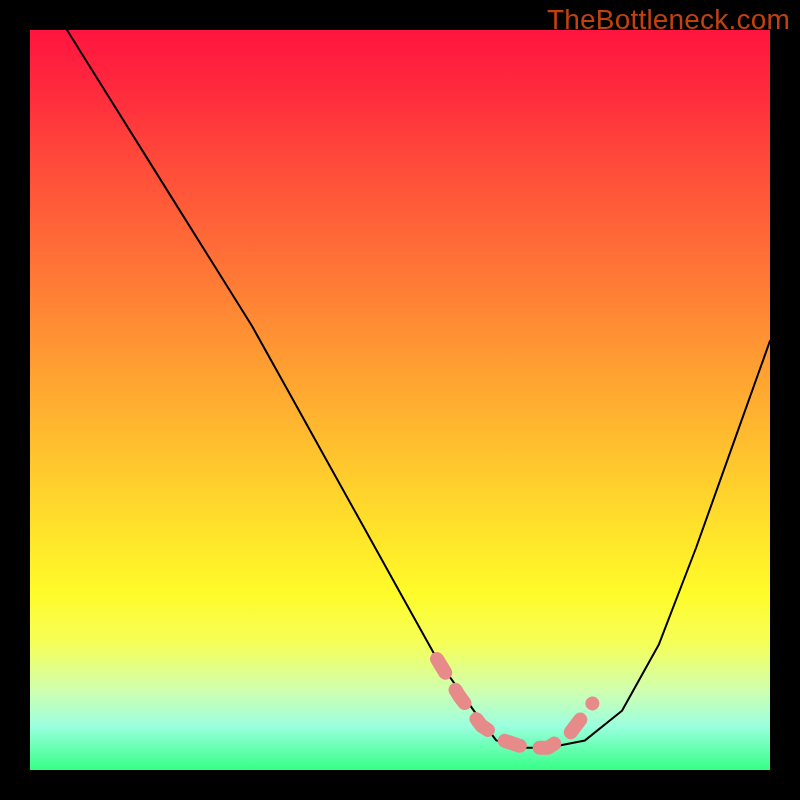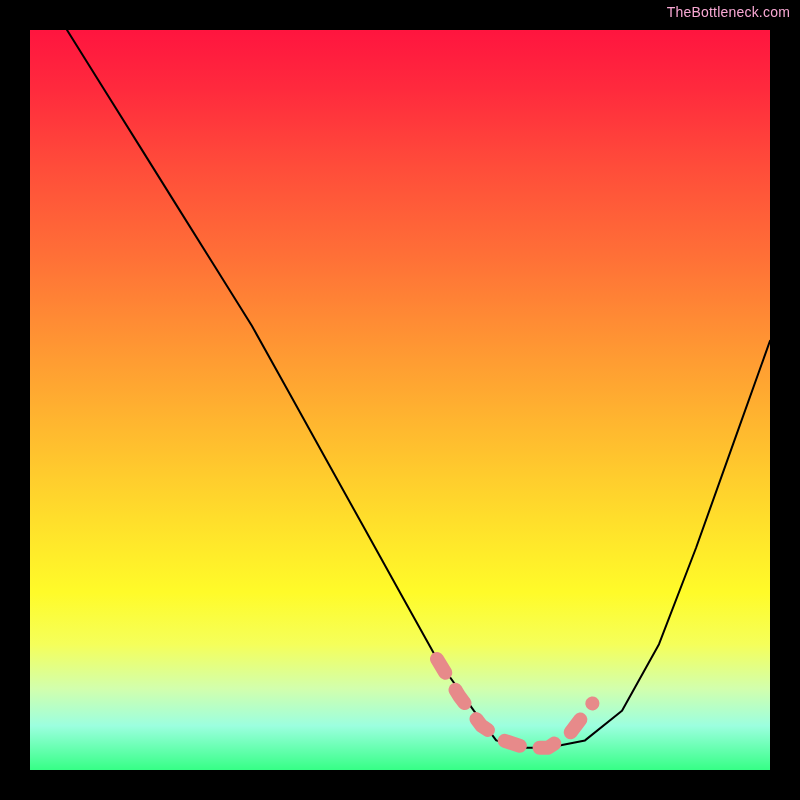--- a/index.html
+++ b/index.html
@@ -13,22 +13,22 @@
   }
   .canvas {
     position: relative;
     width: 800px;
     height: 800px;
   }
   .watermark {
     position: absolute;
     top: 4px;
     right: 10px;
-    color: #f9a8d4;
-    font-size: 14px;
+    color: #c2410c;
+    font-size: 28px;
     font-weight: 500;
     letter-spacing: 0.2px;
     user-select: none;
   }
   .plot-area {
     position: absolute;
     left: 30px;
     top: 30px;
     width: 740px;
     height: 740px;

